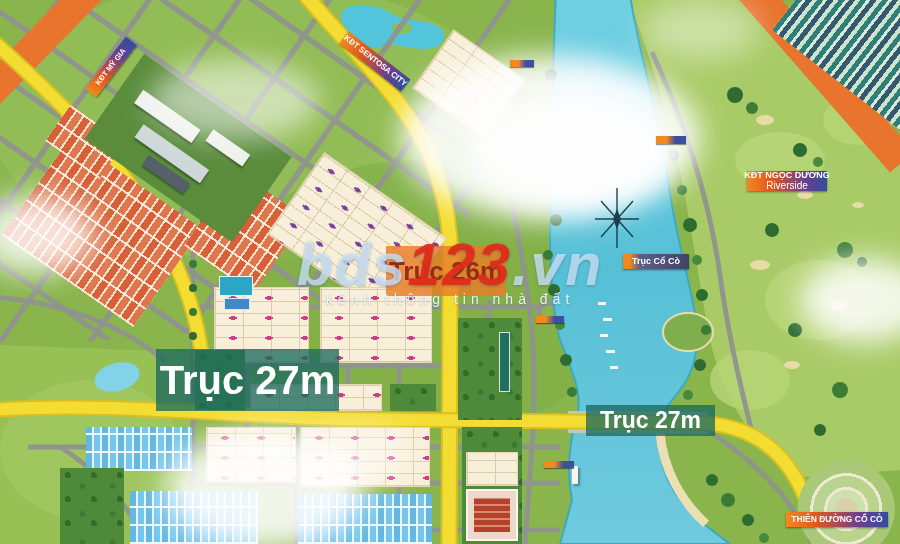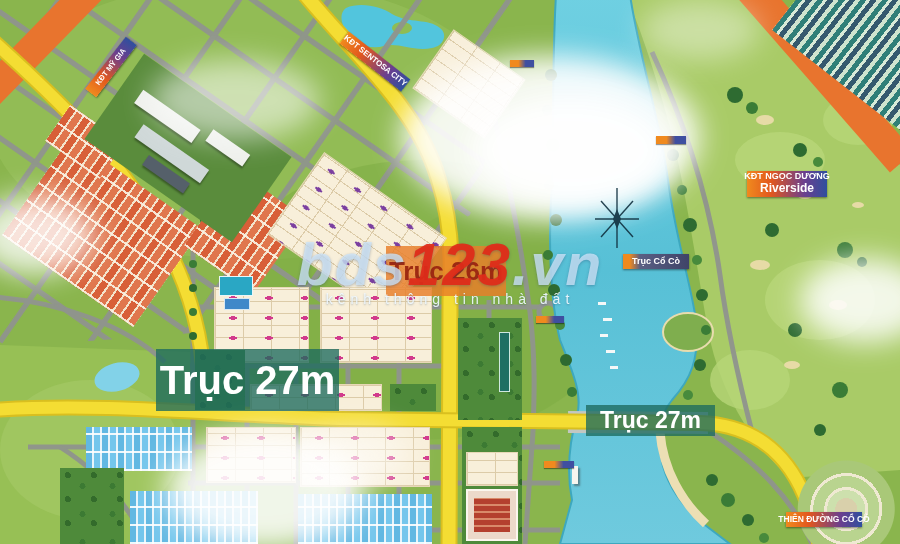--- a/index.html
+++ b/index.html
@@ -50,25 +50,25 @@
   
   .cloud{position:absolute;border-radius:50%;background:#fff;filter:blur(14px);z-index:6;pointer-events:none;}
 
   
   .banner{position:absolute;z-index:8;display:flex;flex-direction:column;align-items:center;
      justify-content:center;color:#fff;font-weight:bold;line-height:1.1;text-align:center;
      background:linear-gradient(90deg,#f08a1e 0%,#e2571e 30%,#6a3f8f 72%,#2f4f9e 100%);
      box-shadow:0 1px 2px rgba(0,0,0,.45);white-space:nowrap;}
   #banner-my-gia{left:78px;top:60px;width:66px;height:14px;font-size:7.5px;transform:rotate(-52deg);}
   #banner-sentosa{left:336px;top:54px;width:78px;height:15px;font-size:8px;transform:rotate(38deg);}
-  #banner-ngoc-duong{left:747px;top:171px;width:80px;height:26px;font-size:9px;}
-  #banner-ngoc-duong .l2{font-size:12px;font-weight:bold;}
+  #banner-ngoc-duong{left:747px;top:171px;width:80px;height:20px;font-size:9px;}
+  #banner-ngoc-duong .l2{font-size:10px;font-weight:normal;}
   #banner-song-co-co{left:623px;top:254px;width:66px;height:15px;font-size:9px;
      background:linear-gradient(90deg,#f08a1e 0 10%,#5a5f84 26%,#3f4468 100%);}
-  #banner-thien-duong{left:786px;top:512px;width:76px;height:15px;font-size:8.5px;}
+  #banner-thien-duong{left:786px;top:512px;width:102px;height:15px;font-size:8.5px;}
   .obox{position:absolute;z-index:7;display:flex;align-items:center;justify-content:center;font-weight:600;}
   #box-truc-33{left:386px;top:246px;width:120px;height:50px;background:rgba(232,126,40,.82);
      color:#9e2a12;font-size:26px;}
   #box-truc-27-left{left:156px;top:349px;width:183px;height:62px;background:rgba(28,106,94,.78);
      color:#fff;font-size:40px;}
   #box-truc-27-right{left:586px;top:405px;width:129px;height:31px;background:rgba(28,106,94,.78);
      color:#fff;font-size:23px;}
 
   
   #watermark{position:absolute;left:0;right:0;top:236px;z-index:9;text-align:center;pointer-events:none;}

